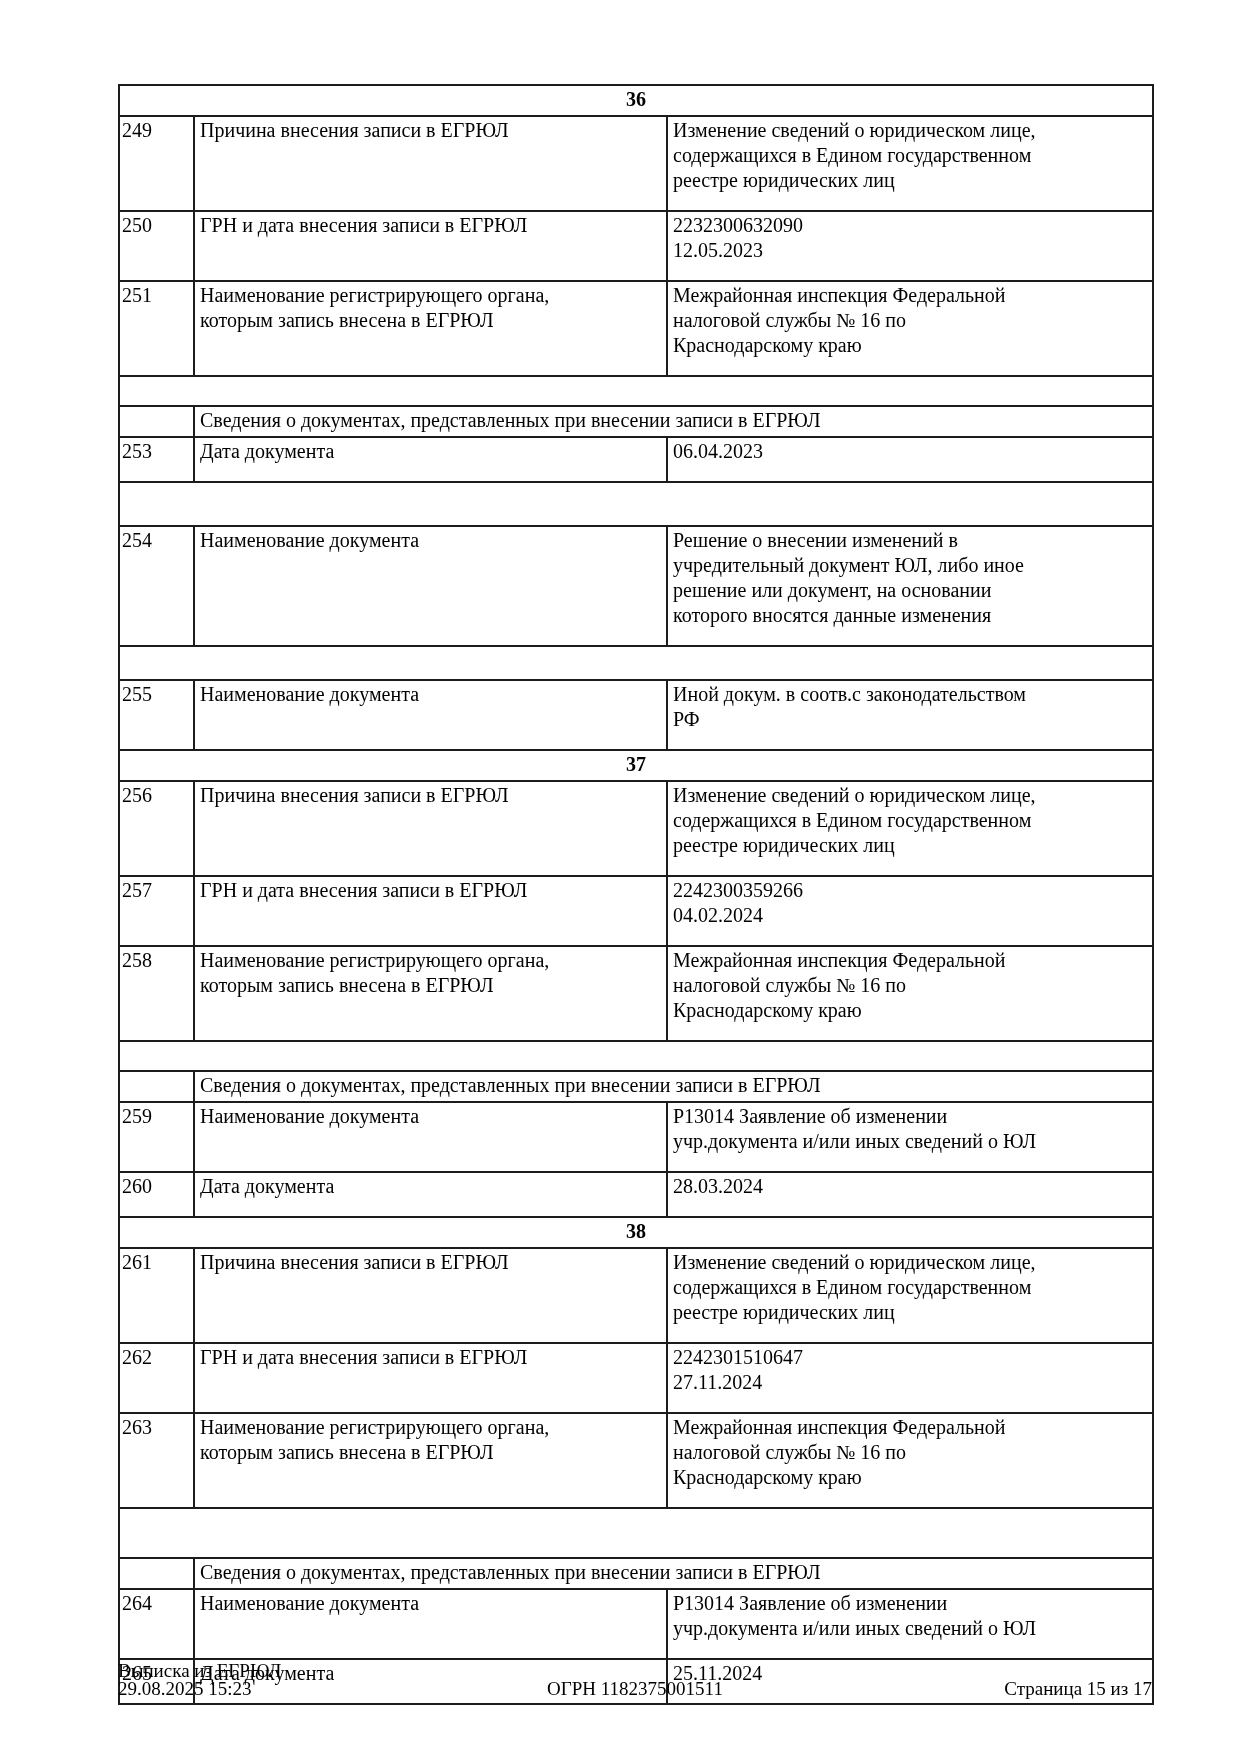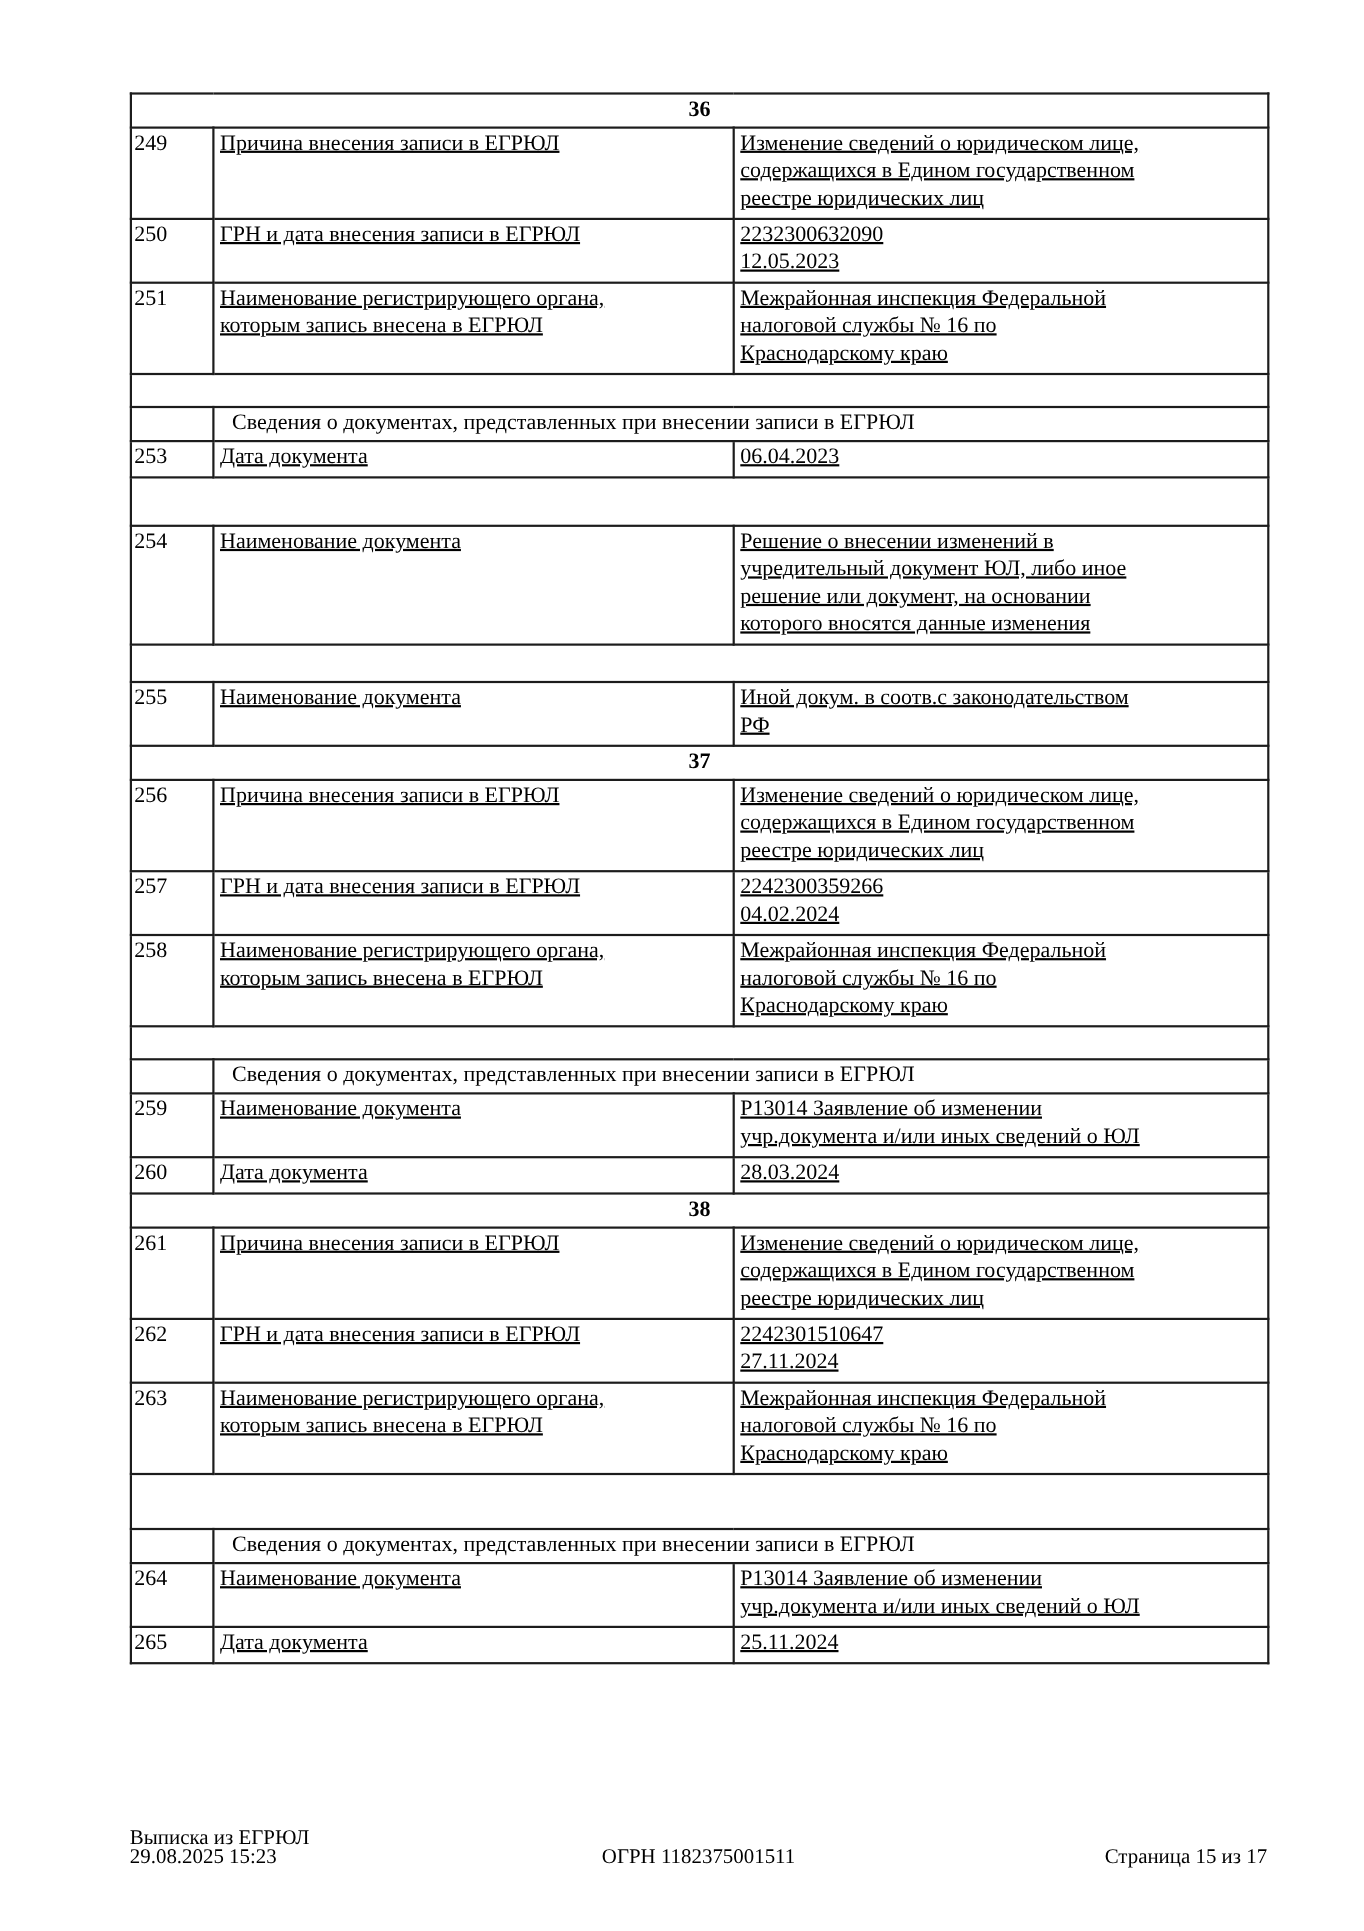--- a/index.html
+++ b/index.html
@@ -24,26 +24,25 @@
   td.cell {
     border: 2px solid #1c1c1c;
     vertical-align: top;
     font-size: 20px;
     line-height: 25px;
   }
   td.num-cell {
     padding: 1px 2px 2px 2px;
   }
   td.name-cell, td.value-cell {
-    padding: 1px 5px 5px 5px;
+    padding: 1px 5px 17px 5px;
     white-space: pre-line;
-    text-decoration: underline;
   }
   td.subheader-cell {
-    padding: 1px 5px 3px 16px;
+    padding: 1px 5px 3px 5px;
     border-radius: 12px;
   }
   td.section-cell {
     text-align: center;
     font-weight: bold;
     padding: 1px 0 3px 0;
   }
   td.spacer-cell { padding: 0; }
   .footer {
     position: absolute;

